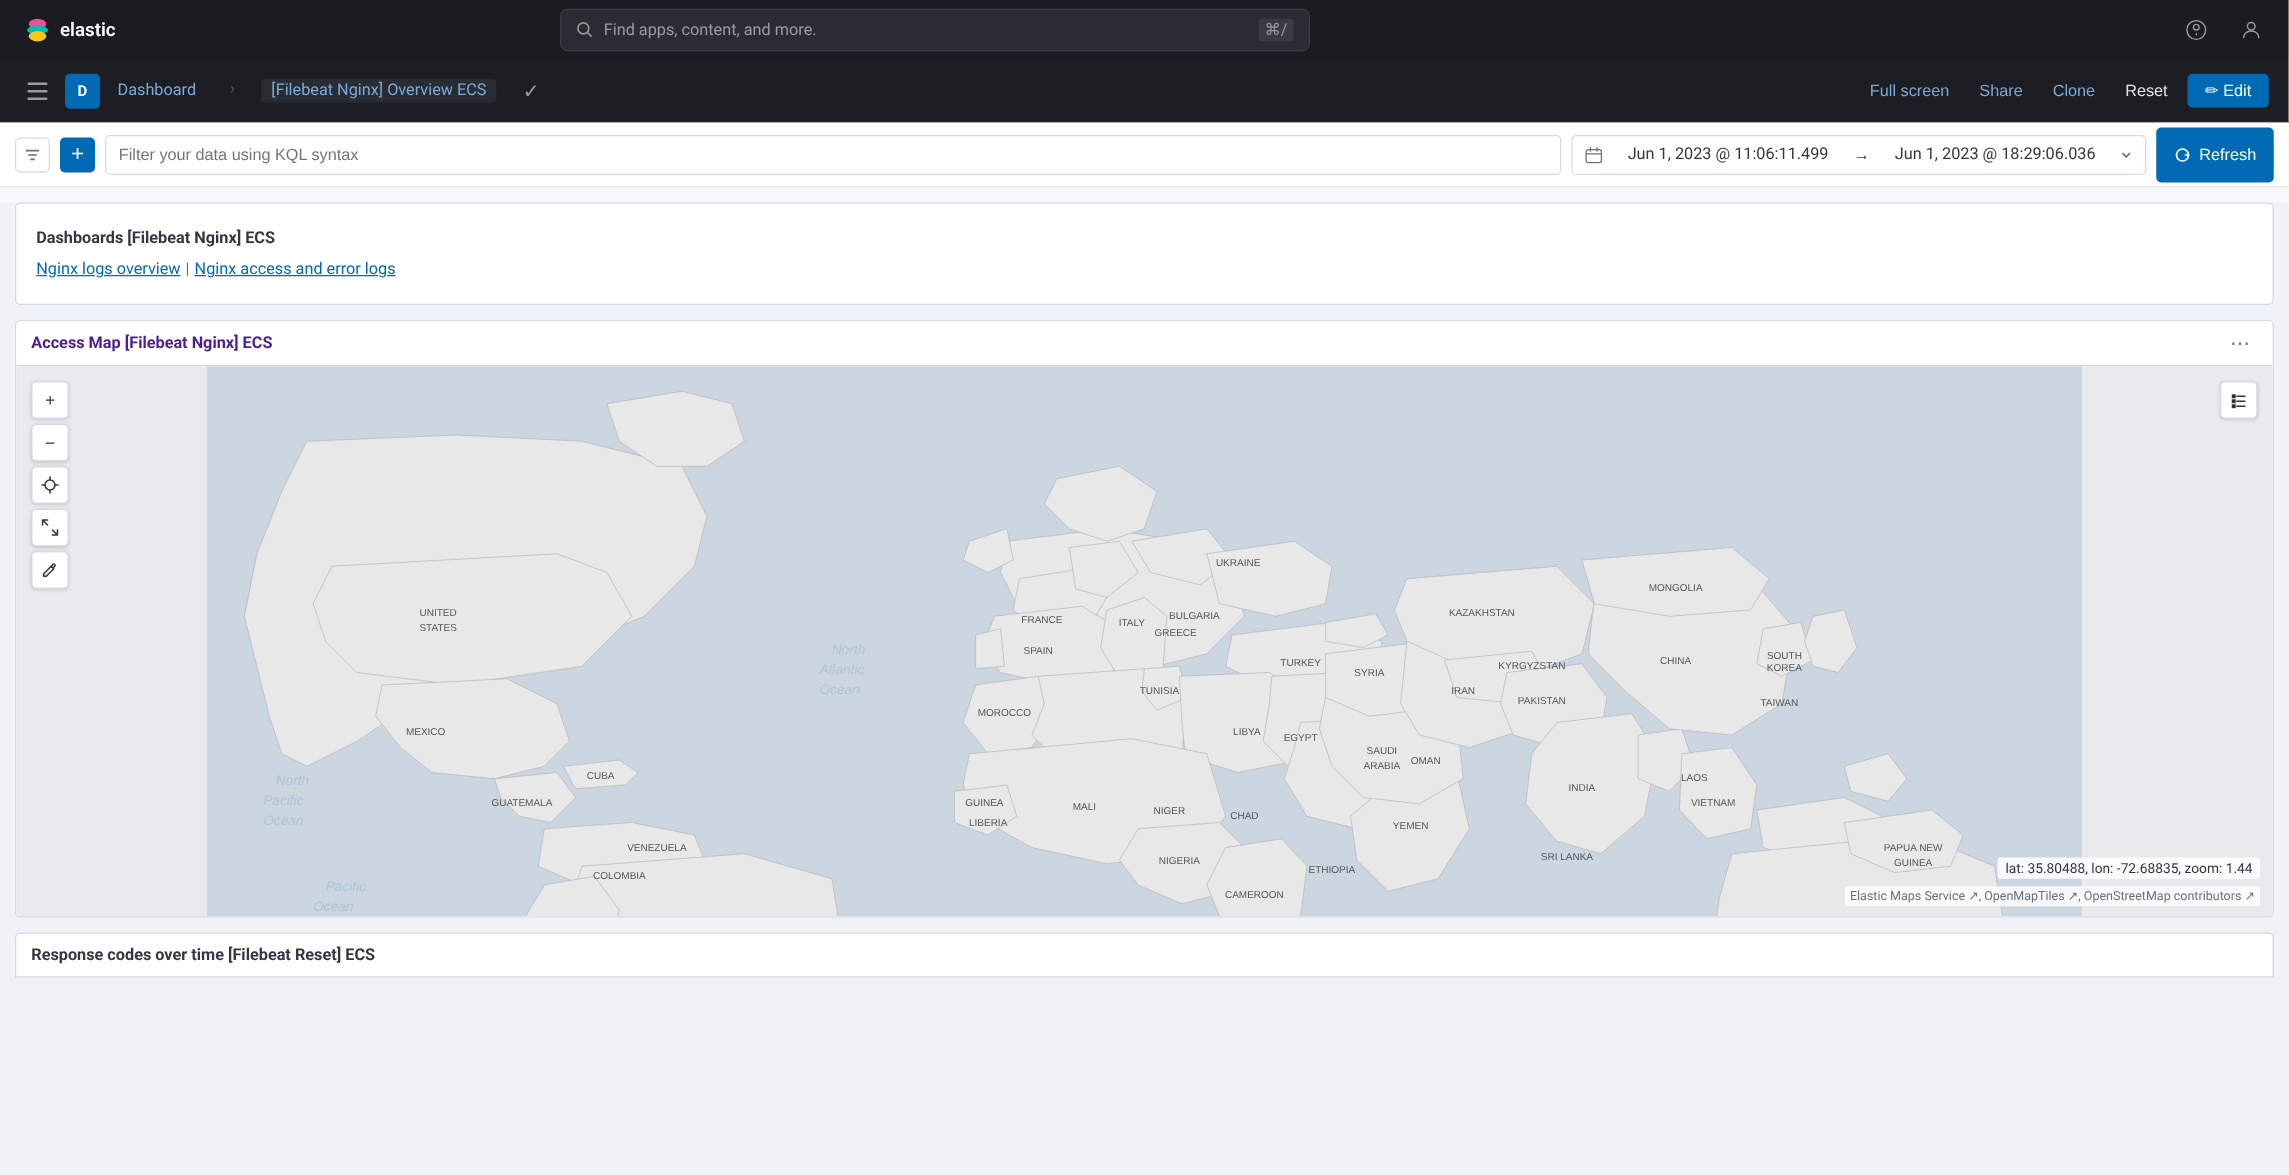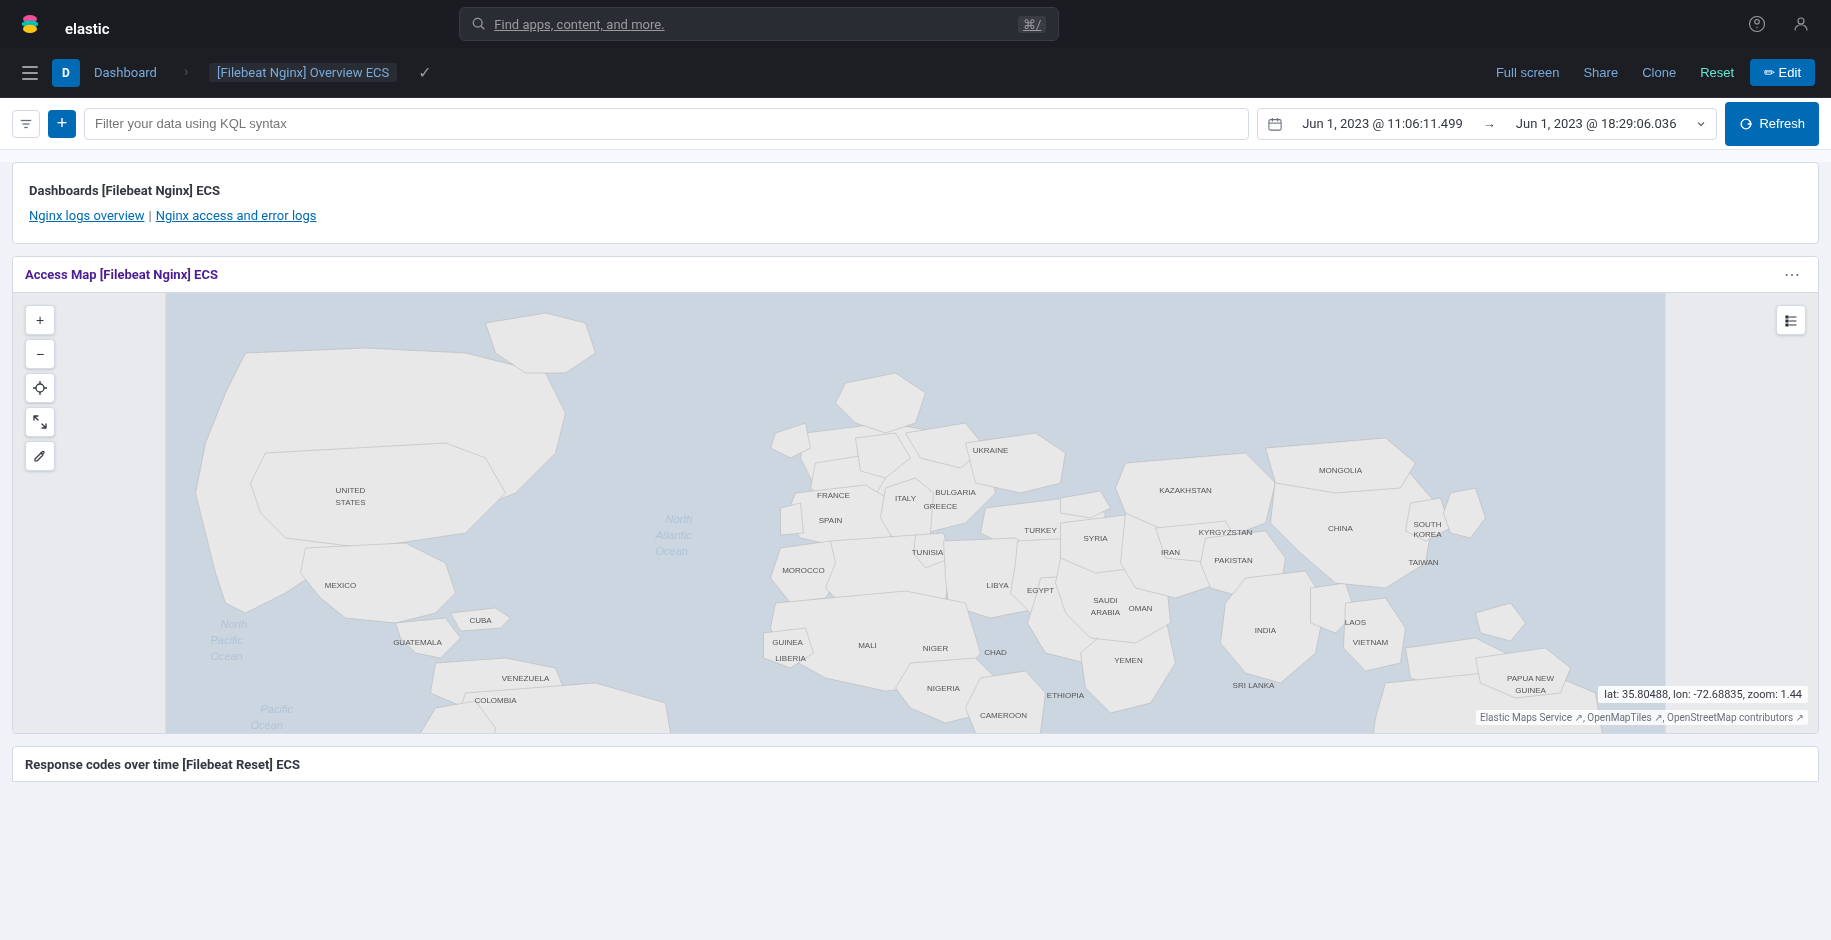--- a/index.html
+++ b/index.html
@@ -9,22 +9,22 @@
     .top-nav {
       background: #1a1c21;
       height: 48px;
       display: flex;
       align-items: center;
       padding: 0 16px;
       gap: 16px;
     }
     .elastic-logo {
       display: flex;
-      align-items: flex-end;
-      gap: 21px;
+      align-items: center;
+      gap: 4px;
       color: white;
       font-size: 15px;
       font-weight: 600;
     }
     .elastic-logo .logo-icon {
       width: 28px;
       height: 28px;
     }
     .search-bar {
       flex: 1;
@@ -32,21 +32,20 @@
       margin: 0 auto;
       background: #2a2c33;
       border: 1px solid #3a3c45;
       border-radius: 6px;
       height: 34px;
       display: flex;
       align-items: center;
       padding: 0 12px;
       gap: 8px;
       color: #9a9b9d;
-      text-decoration: underline;
     }
     .search-bar span { font-size: 13px; }
     .search-shortcut {
       margin-left: auto;
       background: #3a3c45;
       border-radius: 3px;
       padding: 1px 5px;
       font-size: 11px;
       color: #9a9b9d;
     }
@@ -117,21 +116,21 @@
     }
     .bc-action-btn {
       background: transparent;
       border: none;
       color: #79aad9;
       font-size: 13px;
       cursor: pointer;
       padding: 4px 8px;
       border-radius: 4px;
     }
-    .bc-action-btn.reset { color: #5eead4; }
+    .bc-action-btn.reset { color: #e5e5e5; }
     .edit-btn {
       background: #006bb4;
       border: none;
       color: white;
       font-size: 13px;
       cursor: pointer;
       padding: 6px 14px;
       border-radius: 4px;
       display: flex;
       align-items: center;

